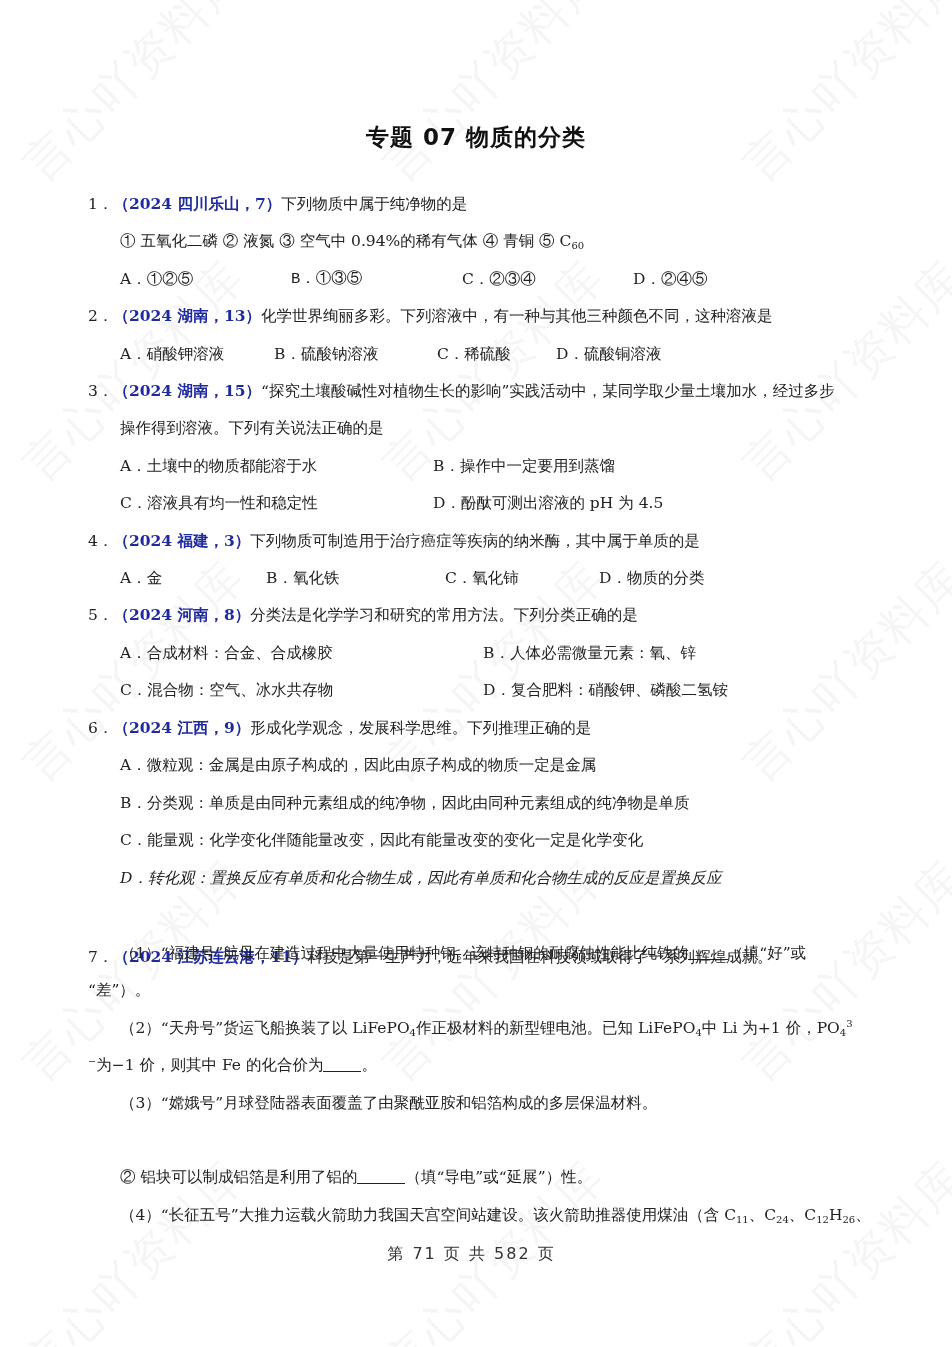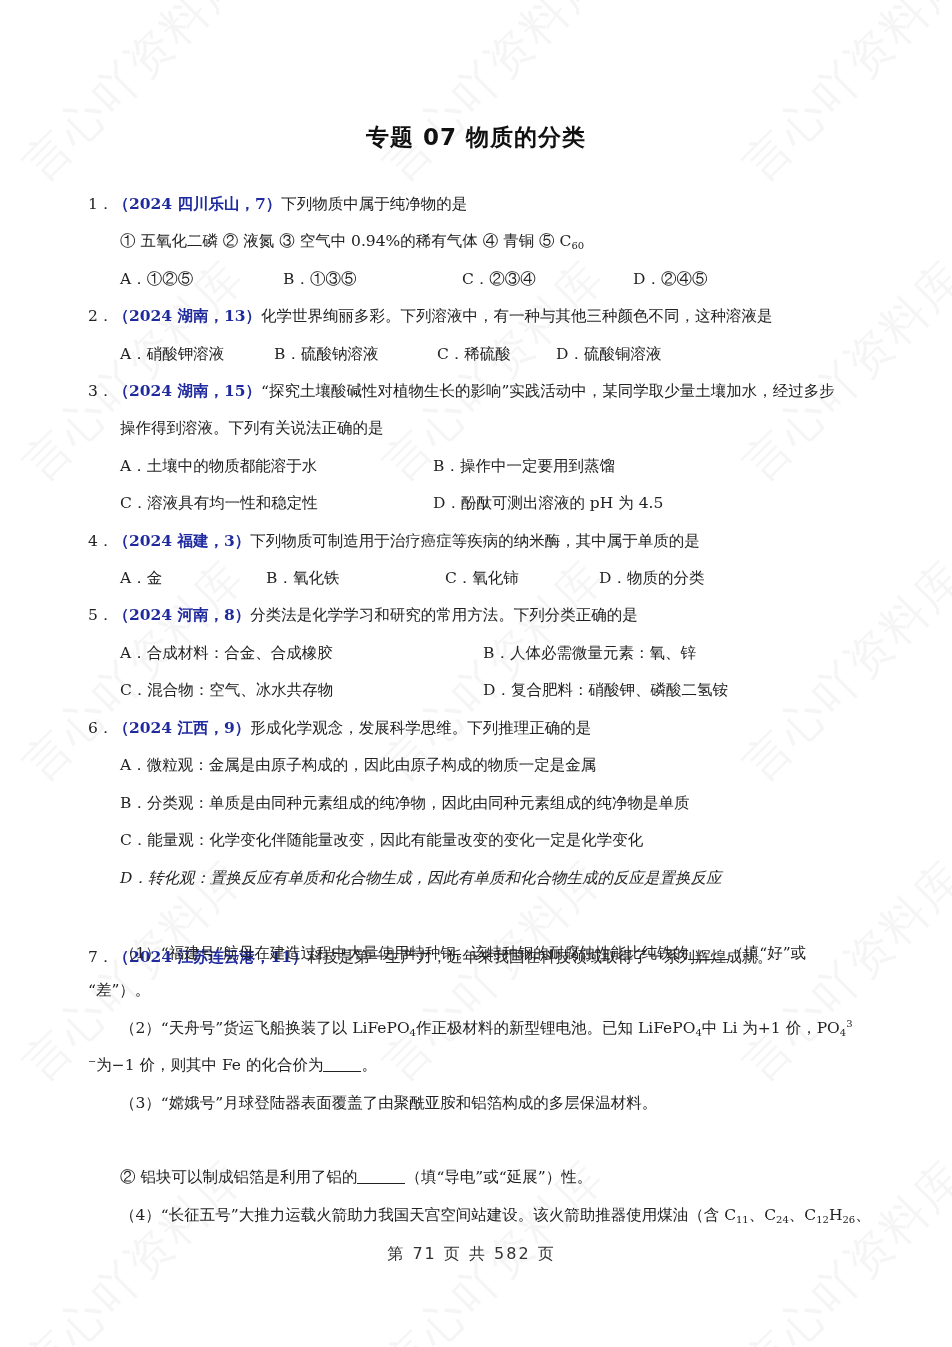--- a/index.html
+++ b/index.html
@@ -57,21 +57,21 @@
   <div class="title">专题 07  物质的分类</div>
 
   <div class="line" style="top:194px;left:88px;">
     <span class="qnum">1．</span><span class="src">（2024 四川乐山，7）</span><span>下列物质中属于纯净物的是</span>
   </div>
   <div class="line" style="top:231px;left:120px;">
     <span>①  五氧化二磷    ②  液氮    ③  空气中 0.94%的稀有气体    ④  青铜    ⑤ C</span><sub>60</sub>
   </div>
   <div class="line" style="top:269px;left:0;width:952px;">
     <span class="opt" style="left:120px;">A．①②⑤</span>
-    <span class="opt" style="left:283px;">B．①③⑤</span>
+    <span class="opt" style="left:291px;font-family:Liberation Mono, monospace;">B．①③⑤</span>
     <span class="opt" style="left:462px;">C．②③④</span>
     <span class="opt" style="left:633px;">D．②④⑤</span>
   </div>
 
   <div class="line" style="top:306px;left:88px;">
     <span class="qnum">2．</span><span class="src">（2024 湖南，13）</span><span>化学世界绚丽多彩。下列溶液中，有一种与其他三种颜色不同，这种溶液是</span>
   </div>
   <div class="line" style="top:344px;left:0;width:952px;">
     <span class="opt" style="left:120px;">A．硝酸钾溶液</span>
     <span class="opt" style="left:274px;">B．硫酸钠溶液</span>

